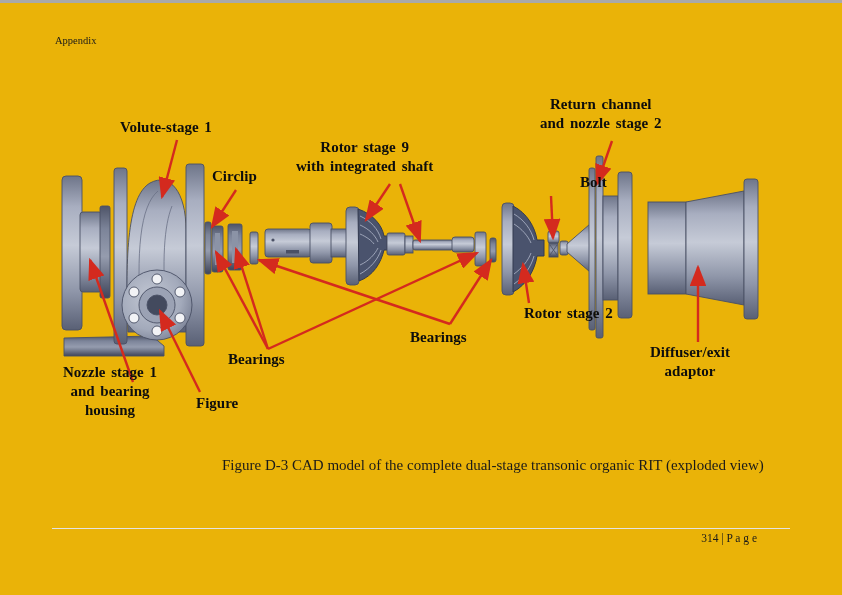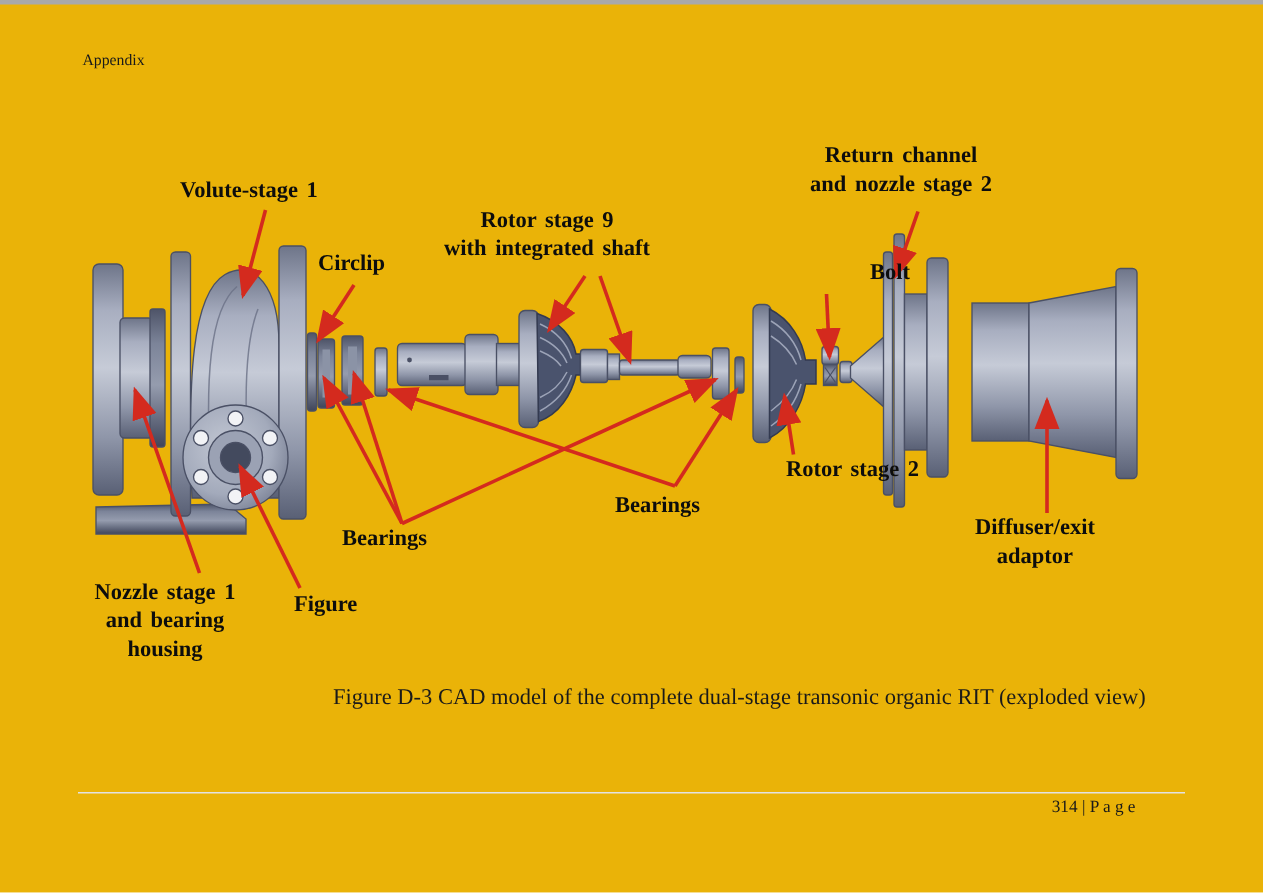--- a/index.html
+++ b/index.html
@@ -10,21 +10,21 @@
   .lbl{position:absolute;font-weight:bold;font-size:15px;line-height:1.28;
        white-space:pre-line;word-spacing:2px;color:#0d0d0d;text-align:center;}
   #lbl-volute{left:120px;top:118px;}
   #lbl-circlip{left:212px;top:167px;}
   #lbl-rotor1{left:296px;top:138px;}
   #lbl-bolt{left:534px;top:173px;margin-left:46px;}
   #lbl-return{left:540px;top:95px;}
   #lbl-rotor2{left:476px;top:304px;margin-left:48px;}
   #lbl-spacers{left:410px;top:328px;}
   #lbl-bearings{left:228px;top:350px;}
-  #lbl-nozzle1{left:63px;top:386px;font-family:Liberation Serif, serif;}
+  #lbl-nozzle1{left:63px;top:363px;font-family:Liberation Serif, serif;}
   #lbl-inlet{left:196px;top:394px;}
   #lbl-diffuser{left:650px;top:343px;}
   #caption{position:absolute;left:222px;top:457px;font-size:15px;color:#1a1a1a;}
   #footer-rule{position:absolute;left:52px;top:528px;width:738px;height:1px;background:#e3e3e3;}
   #footer-page{position:absolute;right:85px;top:532px;font-size:11.5px;color:#1a1a1a;}
   #cad-svg{position:absolute;left:0;top:0;}
   .arrow{stroke:var(--arrow-red,#d42a1e);stroke-width:2.4;fill:none;}
   .edge{stroke:#4a5065;stroke-width:0.9;}
   .streak{stroke:#aab1c4;stroke-width:1;fill:none;opacity:0.85;}
   .curveline{stroke:#6a7186;stroke-width:1;fill:none;opacity:0.8;}

